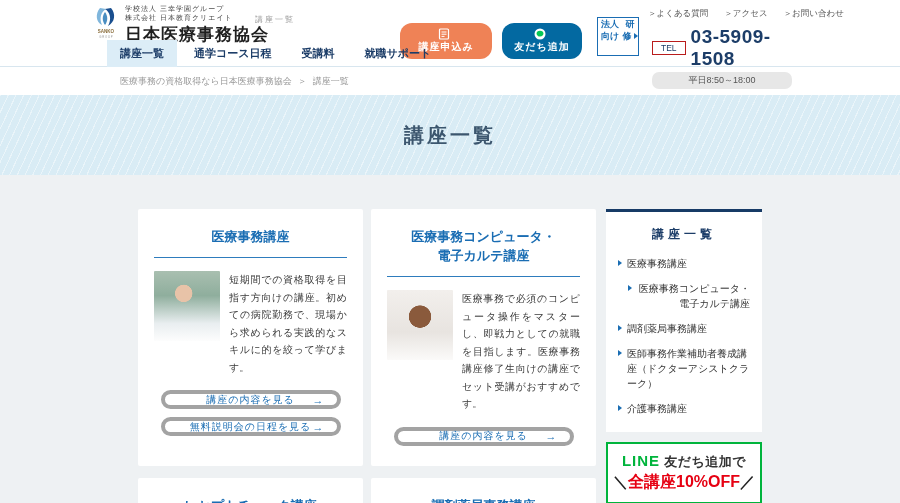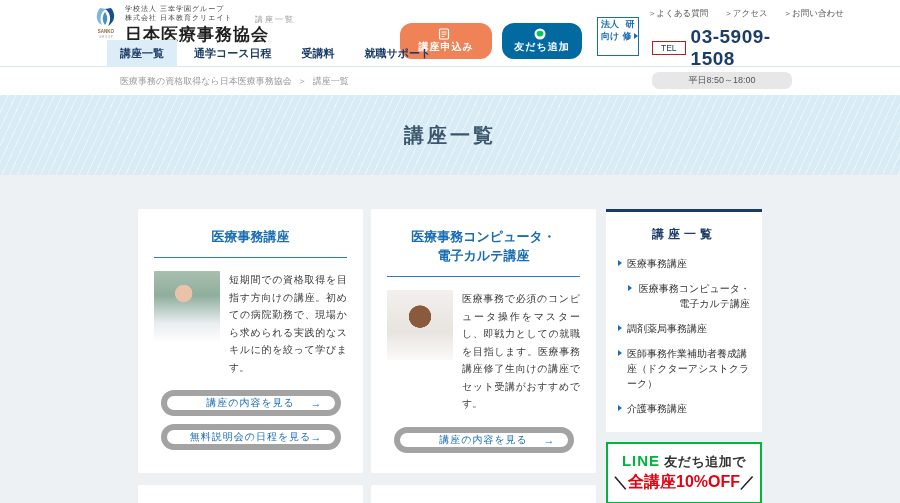--- a/index.html
+++ b/index.html
@@ -60,21 +60,21 @@
   .card-title { color:#1a6db3; font-size:13px; font-weight:bold; text-align:center; line-height:19px; white-space:pre-line; }
   .card-divider { border:none; border-top:1px solid #2e7cbd; margin:11px 0 13px; }
   .card-body { display:flex; }
   .card-photo { width:66px; height:70px; flex:0 0 auto; border-radius:1px; }
   .photo-1 { background:radial-gradient(circle at 45% 32%, #e8c3a8 0 14%, transparent 15%),
              linear-gradient(180deg,#a9bfb0 0%, #8fae9d 35%, #e9eef0 75%, #fdfdfd 100%); }
   .photo-2 { background:radial-gradient(circle at 50% 38%, #8a5a3c 0 20%, transparent 21%),
              linear-gradient(180deg,#f2efec 0%, #e8e4e0 60%, #fbfaf9 100%); }
   .card-desc { margin-left:9px; font-size:10px; color:#3a3a3a; line-height:17.5px; text-align:justify; }
   .card-actions { margin-top:14px; }
-  .pill-btn { position:relative; width:180px; height:26px; margin:8px auto 0; border:6px solid #a3a3a3;
+  .pill-btn { position:relative; width:180px; height:19px; margin:8px auto 0; border:4px solid #a3a3a3;
     border-radius:13px; color:#1a6db3; font-size:10px; display:flex; align-items:center; justify-content:center;
     background:#fff; cursor:pointer; letter-spacing:1px; }
   .pill-arrow { position:absolute; right:12px; font-size:11px; }
 
   
   .sidebar { width:156px; }
   .side-box { background:#fff; border-top:3px solid #173b66; padding:14px 12px 16px; }
   .side-title { text-align:center; color:#1c3d68; font-size:12px; font-weight:bold; letter-spacing:4px; margin-bottom:13px; }
   .side-item { display:flex; margin-top:10px; cursor:pointer; }
   .side-item.indent { margin-left:10px;text-align:right; }

